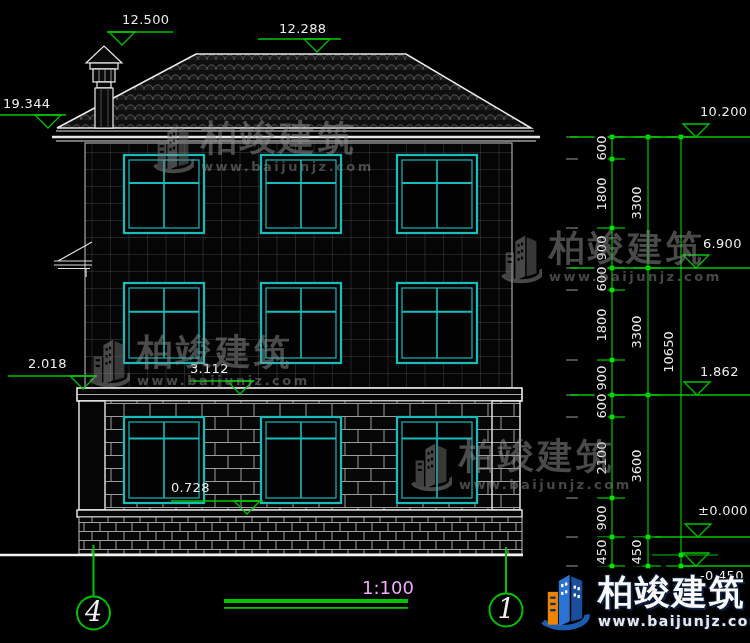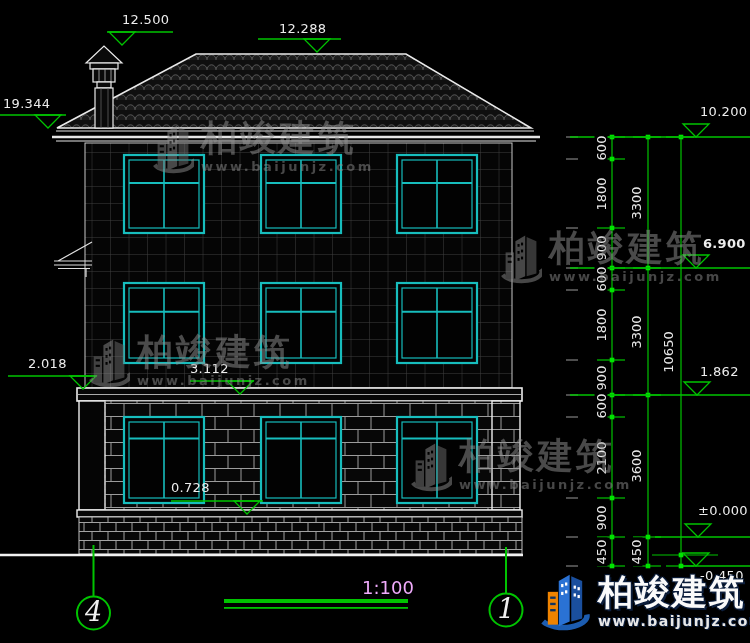--- a/index.html
+++ b/index.html
@@ -295,21 +295,21 @@
       <span class="lbl dim" style="left: 601px; top: 551.5px;">450</span>
       <span class="lbl dim" style="left: 636px; top: 202.5px;">3300</span>
       <span class="lbl dim" style="left: 636px; top: 331.5px;">3300</span>
       <span class="lbl dim" style="left: 636px; top: 466px;">3600</span>
       <span class="lbl dim" style="left: 636px; top: 551.5px;">450</span>
       <span class="lbl dim" style="left: 668px; top: 351.5px;">10650</span>
       <span class="lbl elev" style="left: 122px; top: 13px;">12.500</span>
       <span class="lbl elev" style="left: 259px; top: 22px; margin-left: 20px;">12.288</span>
       <span class="lbl elev" style="left: 3px; top: 97px;">19.344</span>
       <span class="lbl elev" style="left: 700px; top: 105px;">10.200</span>
-      <span class="lbl elev" style="left: 703px; top: 237px; font-weight: bold;">6.900</span>
+      <span class="lbl elev" style="left: 703px; top: 237px;">6.900</span>
       <span class="lbl elev" style="left: 700px; top: 365px;">1.862</span>
       <span class="lbl elev" style="left: 698px; top: 504px;">±0.000</span>
       <span class="lbl elev" style="left: 700px; top: 569px;">-0.450</span>
       <span class="lbl elev" style="left: 28px; top: 357px;">2.018</span>
       <span class="lbl elev" style="left: 190px; top: 362px;">3.112</span>
       <span class="lbl elev" style="left: 171px; top: 481px;">0.728</span>
     </div>
 
   <div class="wm" style="left:152px;top:120px">
     <svg width="42" height="56">

